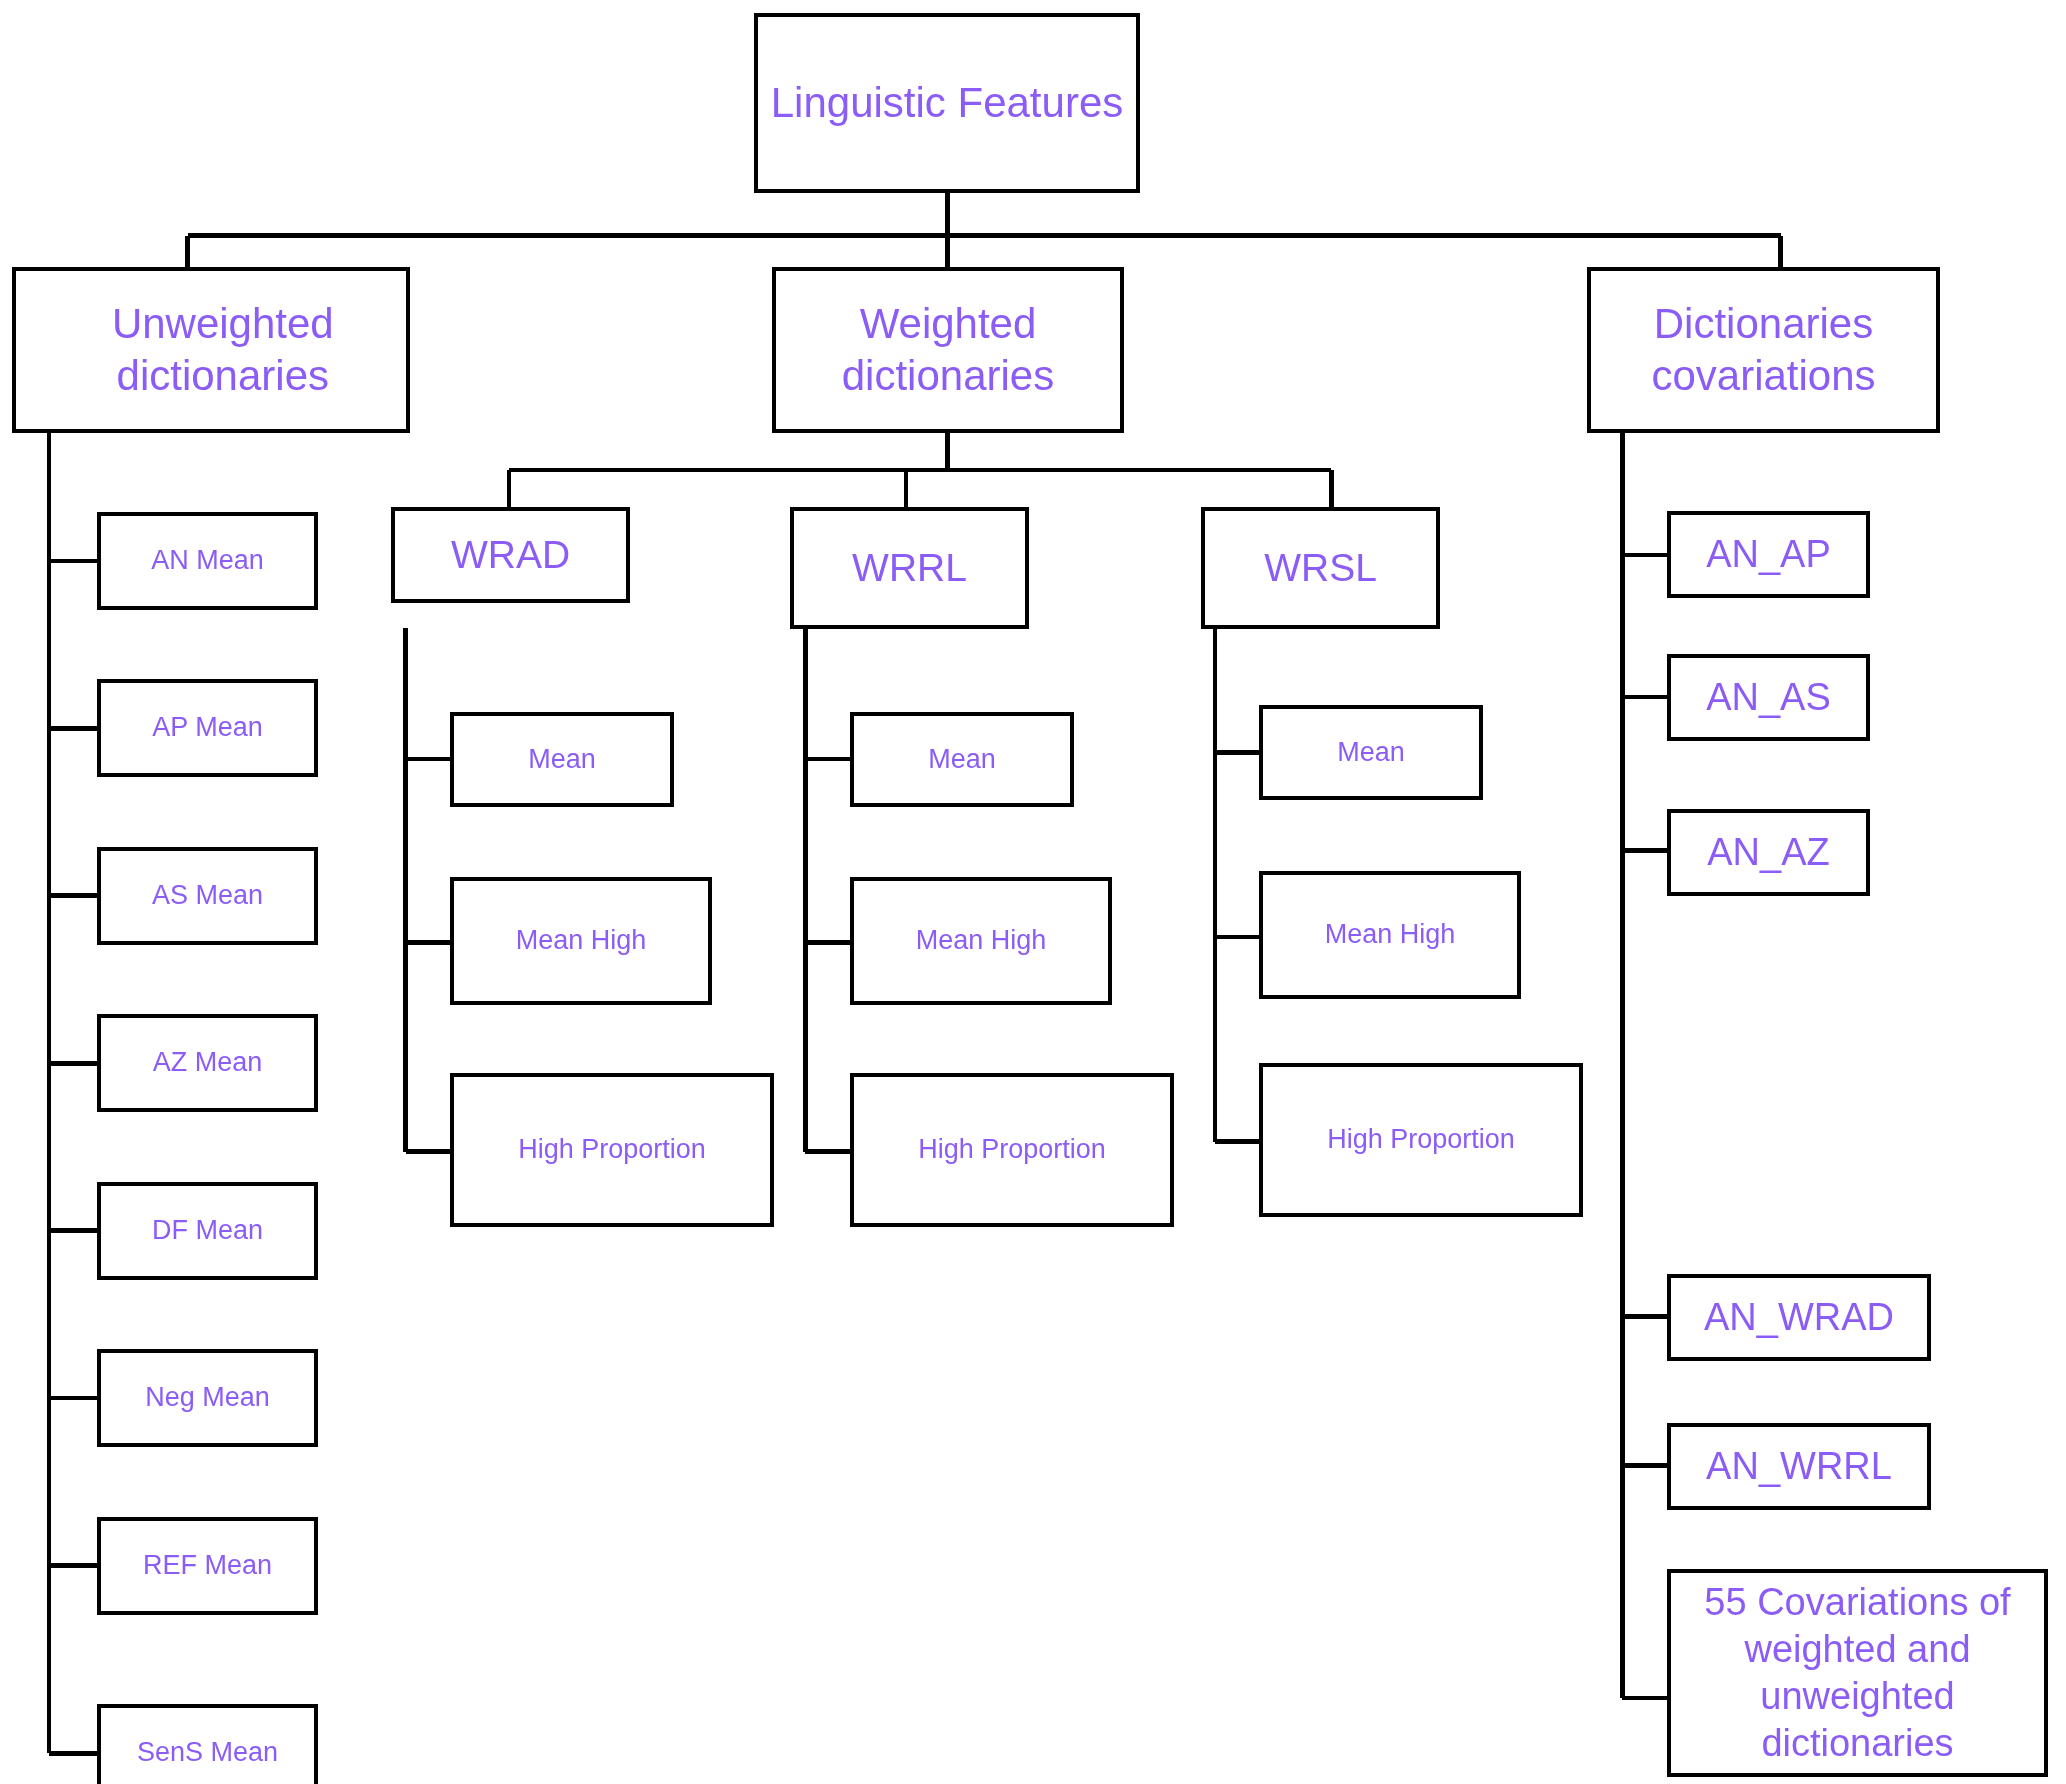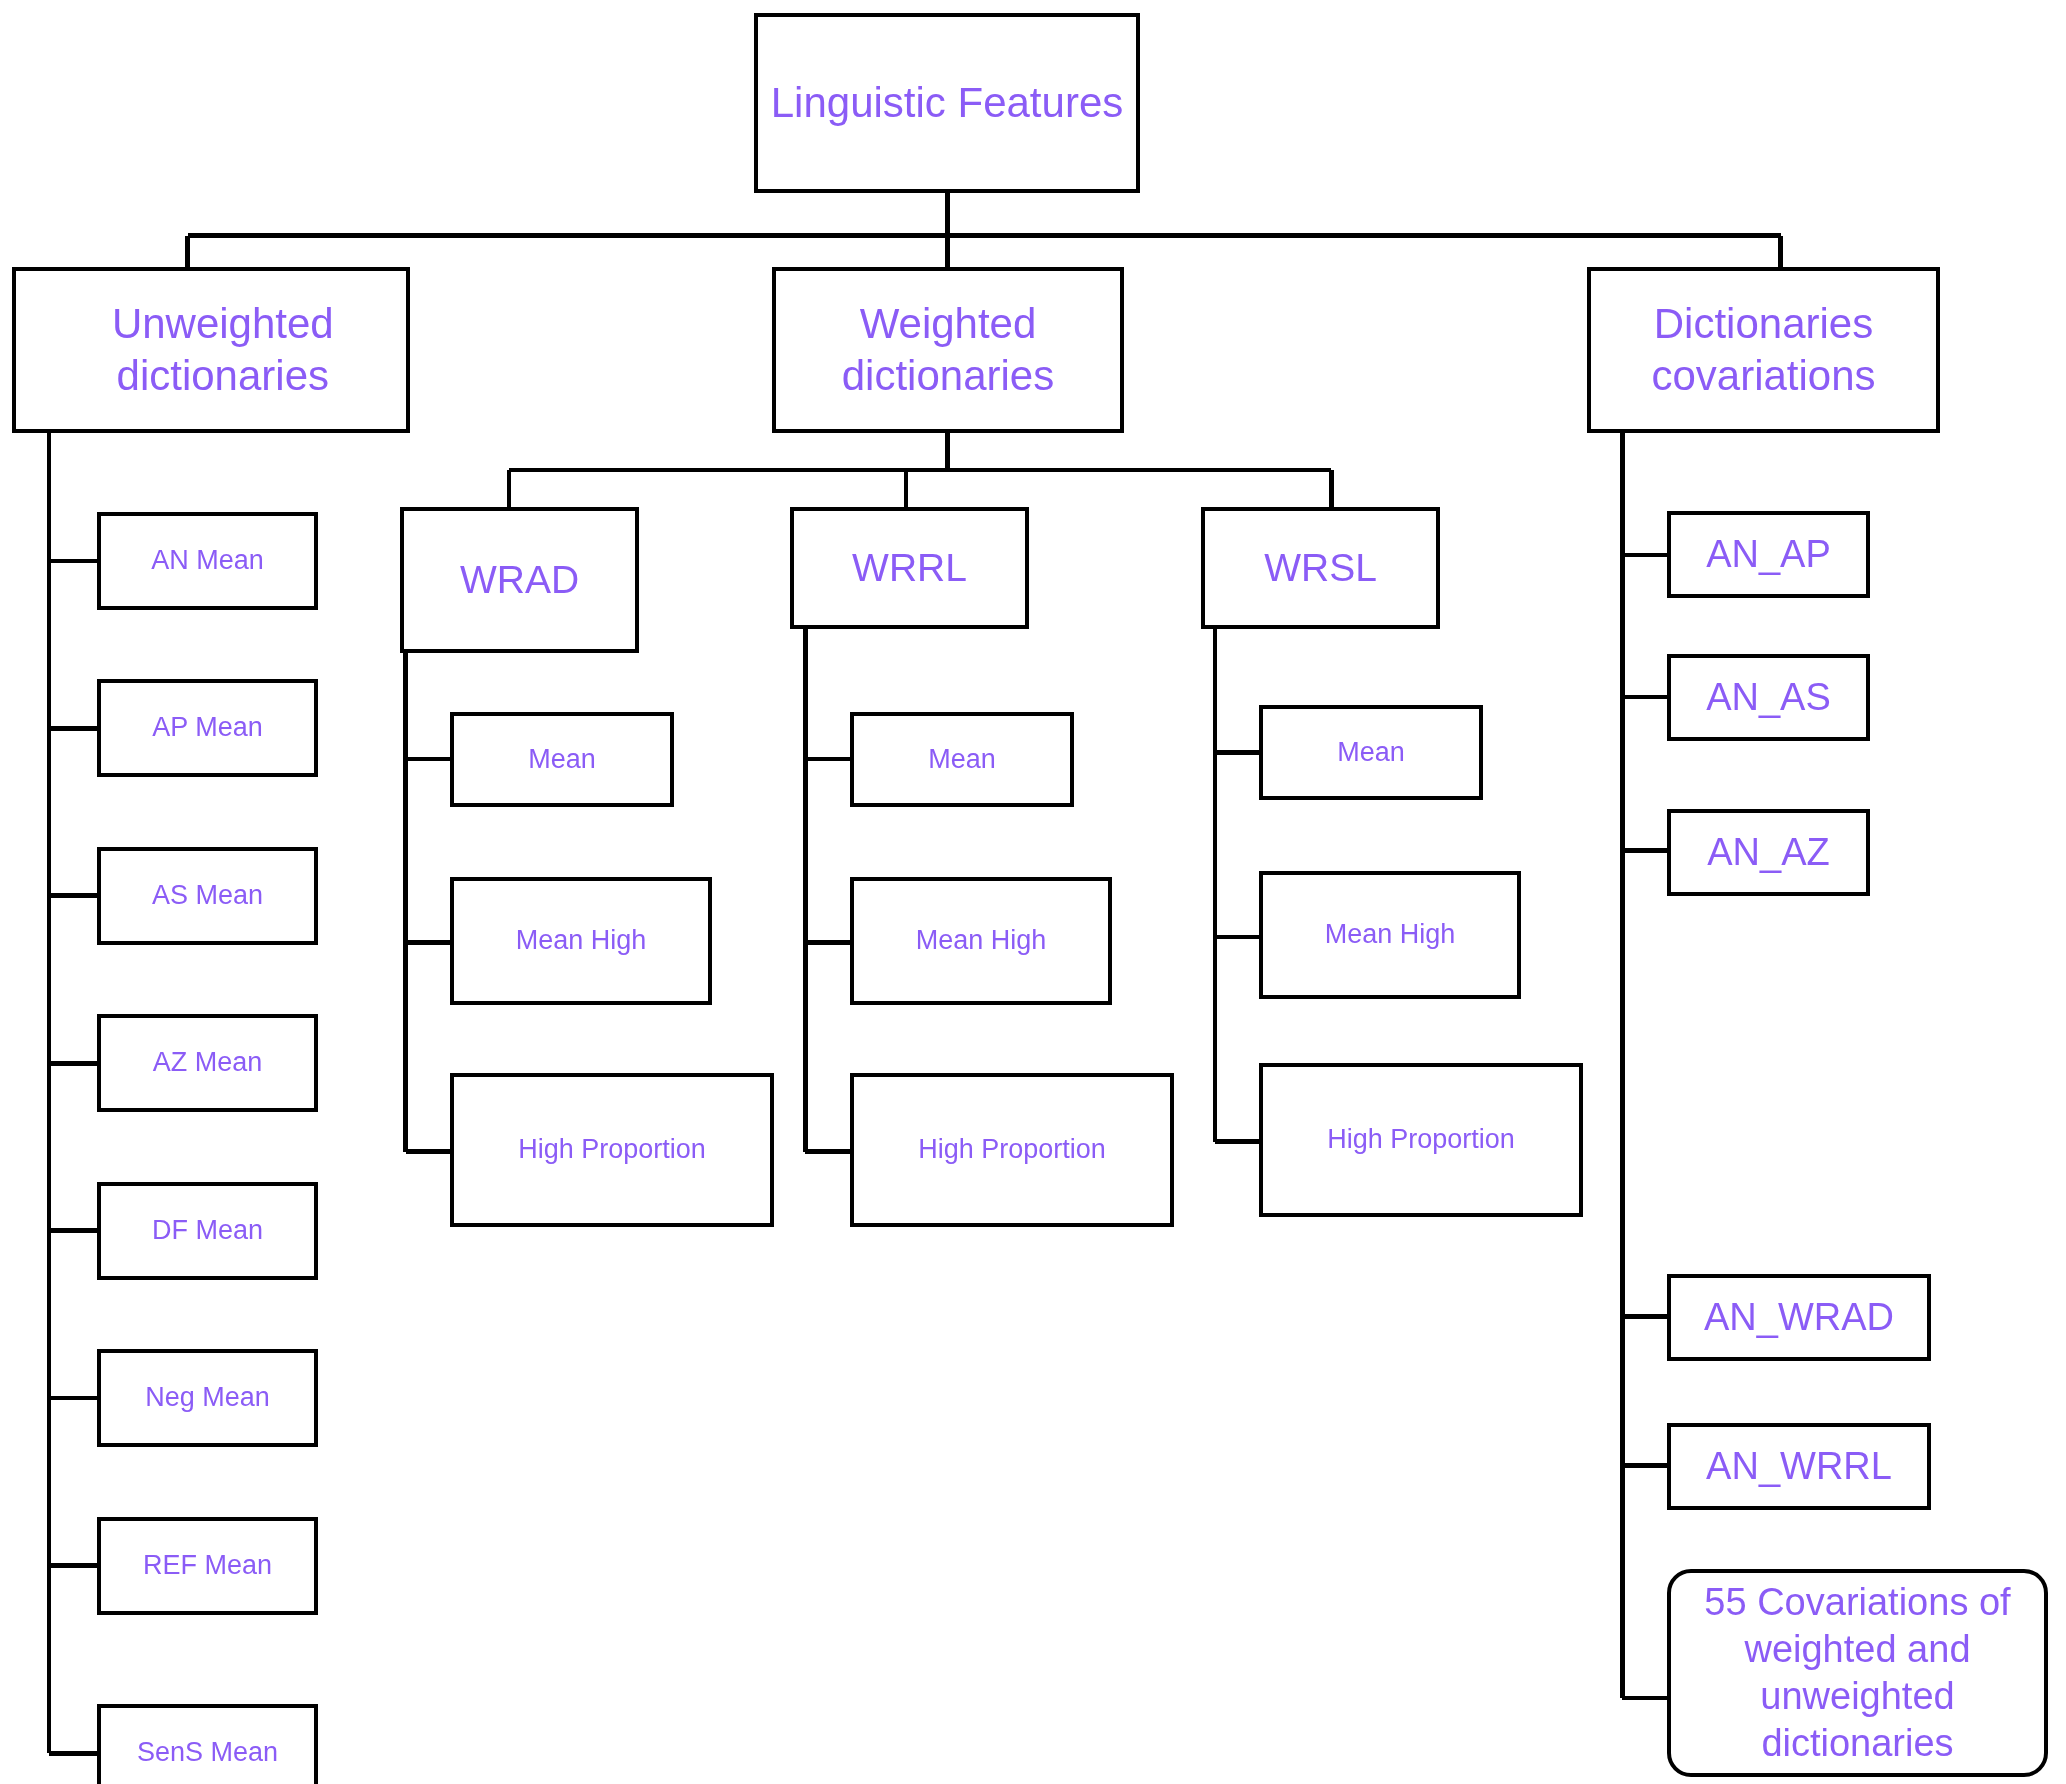--- a/index.html
+++ b/index.html
@@ -138,21 +138,21 @@
   <div class="node t-leaf" style="left:97px; top:1349px; width:221px; height:98px;">
     <span class="lbl">Neg Mean</span>
   </div>
   <div class="node t-leaf" style="left:97px; top:1517px; width:221px; height:98px;">
     <span class="lbl">REF Mean</span>
   </div>
   <div class="node t-leaf" style="left:97px; top:1704px; width:221px; height:98px;">
     <span class="lbl">SenS Mean</span>
   </div>
 
-  <div class="node t-l3" style="left:400px; top:507px; width:239px; height:146px;justify-content:center;">
+  <div class="node t-l3" style="left:391px; top:507px; width:239px; height:96px;justify-content:center;">
     <span class="lbl">WRAD</span>
   </div>
   <div class="node t-leaf" style="left:450px; top:712px; width:224px; height:95px;">
     <span class="lbl">Mean</span>
   </div>
   <div class="node t-leaf" style="left:450px; top:877px; width:262px; height:128px;">
     <span class="lbl">Mean High</span>
   </div>
   <div class="node t-leaf" style="left:450px; top:1073px; width:324px; height:154px;">
     <span class="lbl">High Proportion</span>
@@ -192,18 +192,18 @@
   </div>
   <div class="node t-cov" style="left:1667px; top:809px; width:203px; height:87px;">
     <span class="lbl">AN_AZ</span>
   </div>
   <div class="node t-cov" style="left:1667px; top:1274px; width:264px; height:87px;">
     <span class="lbl">AN_WRAD</span>
   </div>
   <div class="node t-cov" style="left:1667px; top:1423px; width:264px; height:87px;">
     <span class="lbl">AN_WRRL</span>
   </div>
-  <div class="node t-covbig" style="left:1667px; top:1569px; width:381px; height:208px;border-radius:24px;">
+  <div class="node t-covbig" style="left:1667px; top:1569px; width:381px; height:208px;">
     <span class="lbl">55 Covariations of weighted and unweighted dictionaries</span>
   </div>
 
 </div>
 
 
 </body></html>

